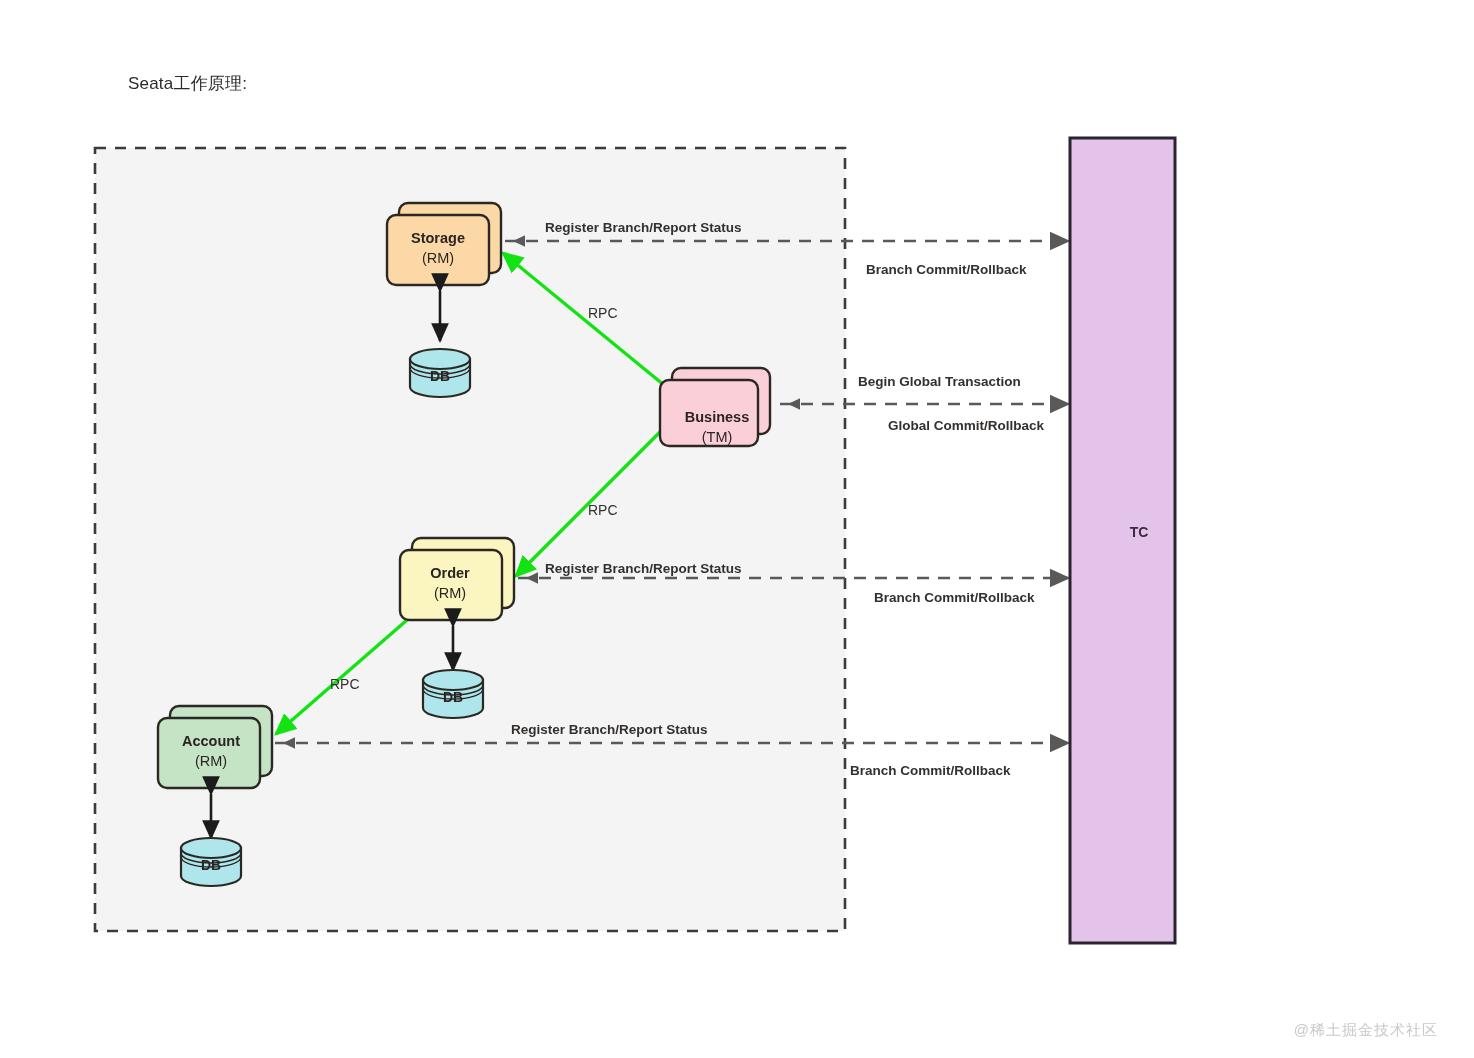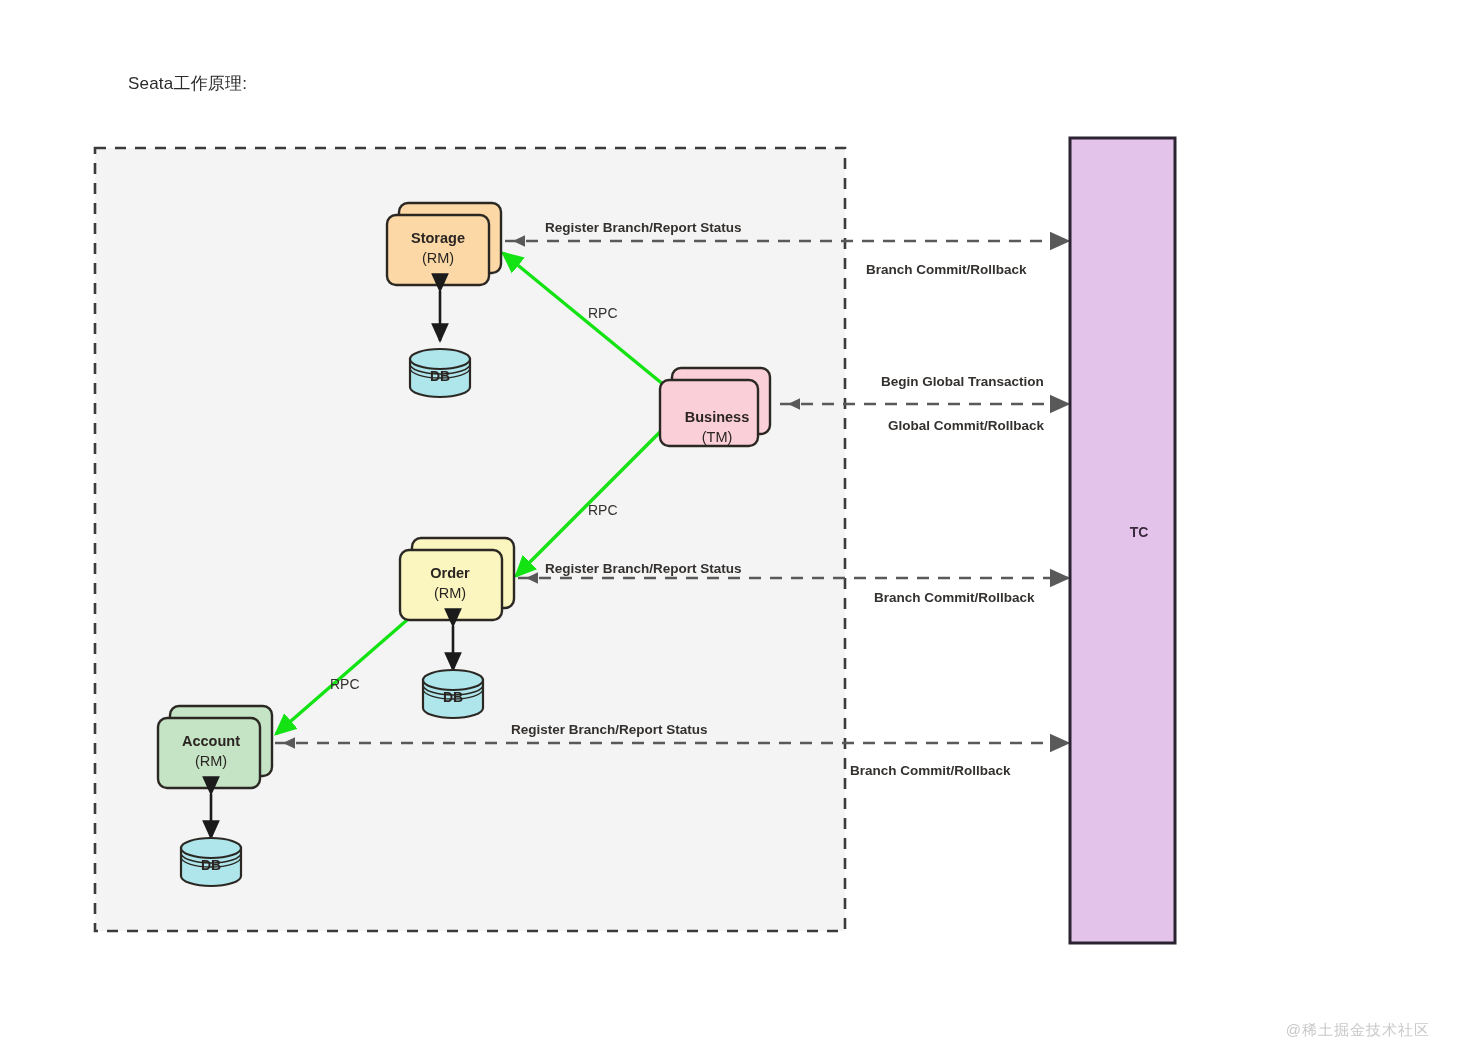--- a/index.html
+++ b/index.html
@@ -75,21 +75,21 @@
     font-size: 14px;
     font-weight: bold;
     color: #3a2a3d;
     text-align: center;
     width: 104px;
     pointer-events: none;
     margin-left: 16px;
   }
   #watermark {
     position: absolute;
-    right: 44px;
+    right: 36px;
     bottom: 18px;
     font-size: 15px;
     color: #c9c9c9;
     white-space: nowrap;
     letter-spacing: 1px;
   }
 </style>
 </head>
 <body>
 
@@ -224,21 +224,21 @@
   <div class="db-label" style="left:413px; top:689px;">DB</div>
   <div class="db-label" style="left:171px; top:857px;">DB</div>
 
   <div class="rpc-label" style="left:588px; top:305px;">RPC</div>
   <div class="rpc-label" style="left:588px; top:502px;">RPC</div>
   <div class="rpc-label" style="left:330px; top:676px;">RPC</div>
 
   <div class="edge-label" style="left:545px; top:220px;">Register Branch/Report Status</div>
   <div class="edge-label" style="left:866px; top:262px;">Branch Commit/Rollback</div>
 
-  <div class="edge-label" style="left:881px; top:374px;">Begin Global Transaction</div>
+  <div class="edge-label" style="left:858px; top:374px;">Begin Global Transaction</div>
   <div class="edge-label" style="left:888px; top:418px;">Global Commit/Rollback</div>
 
   <div class="edge-label" style="left:545px; top:561px;">Register Branch/Report Status</div>
   <div class="edge-label" style="left:874px; top:590px;">Branch Commit/Rollback</div>
 
   <div class="edge-label" style="left:511px; top:722px;">Register Branch/Report Status</div>
   <div class="edge-label" style="left:850px; top:763px;">Branch Commit/Rollback</div>
 
   <div id="watermark">@稀土掘金技术社区</div>
 

